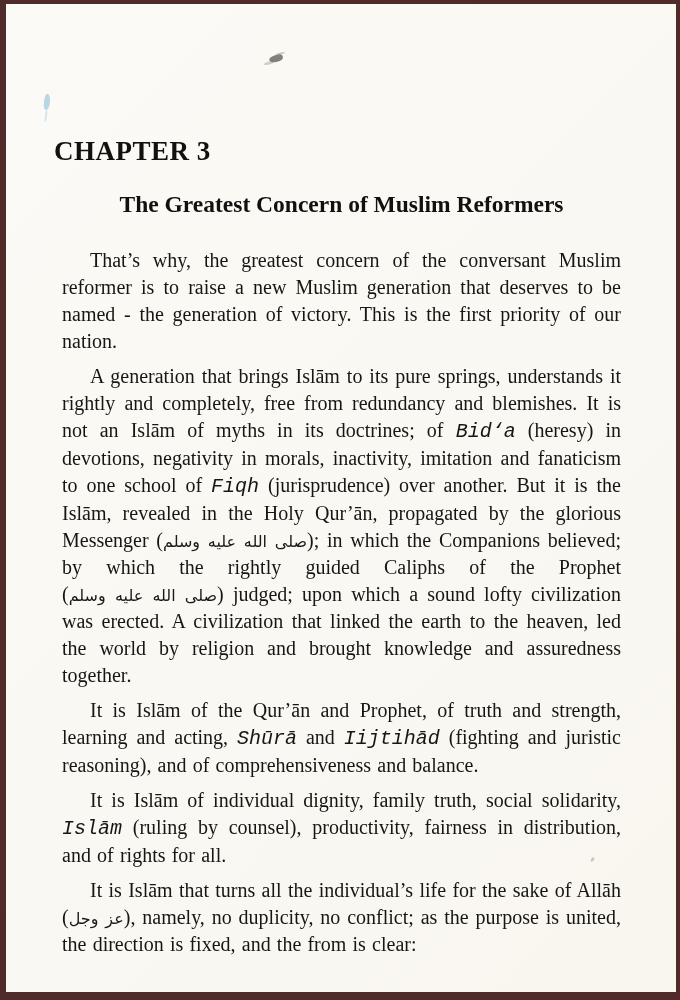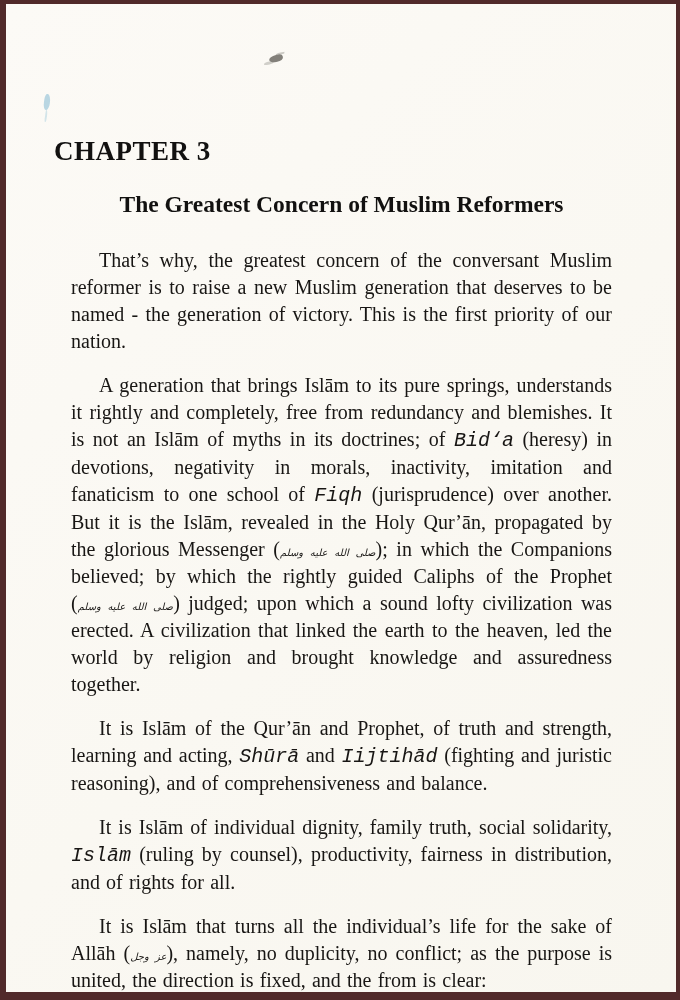--- a/index.html
+++ b/index.html
@@ -29,28 +29,28 @@
   .chapter-label{
     font-size:27px;font-weight:bold;letter-spacing:.5px;
     margin:0 0 24px 0;line-height:30px;color:#121110;
   }
   .chapter-title{
     font-size:23.5px;font-weight:bold;
     margin:0 0 29px 0;line-height:28px;color:#121110;text-align:center;
   }
   .body-text{font-size:20px;line-height:27px;}
   .para{
-    margin:17px;text-indent:28px;text-align:justify;
+    margin:8px;text-indent:28px;text-align:justify;
     word-spacing:1.2px;
   }
   .it{font-style:italic;font-family:Liberation Mono, monospace;}
   .ar{
     font-family:"DejaVu Sans",sans-serif;
-    font-size:10px;letter-spacing:-0.5px;line-height:1;
-    white-space:nowrap;color:#1c1a18;font-style:italic;
+    font-size:16px;letter-spacing:-0.5px;line-height:1;
+    white-space:nowrap;color:#1c1a18;
   }
   
   .ink-smudge{
     position:absolute;left:263px;top:51px;width:14px;height:7px;
     background:#5b5852;border-radius:60% 40% 50% 50%;opacity:.75;
     transform:rotate(-12deg);
     box-shadow:-8px 3px 0 -2px rgba(90,88,80,.35), 5px -4px 0 -2.5px rgba(90,88,80,.4);
   }
   .pen-mark{
     position:absolute;left:38px;top:90px;width:6px;height:16px;

